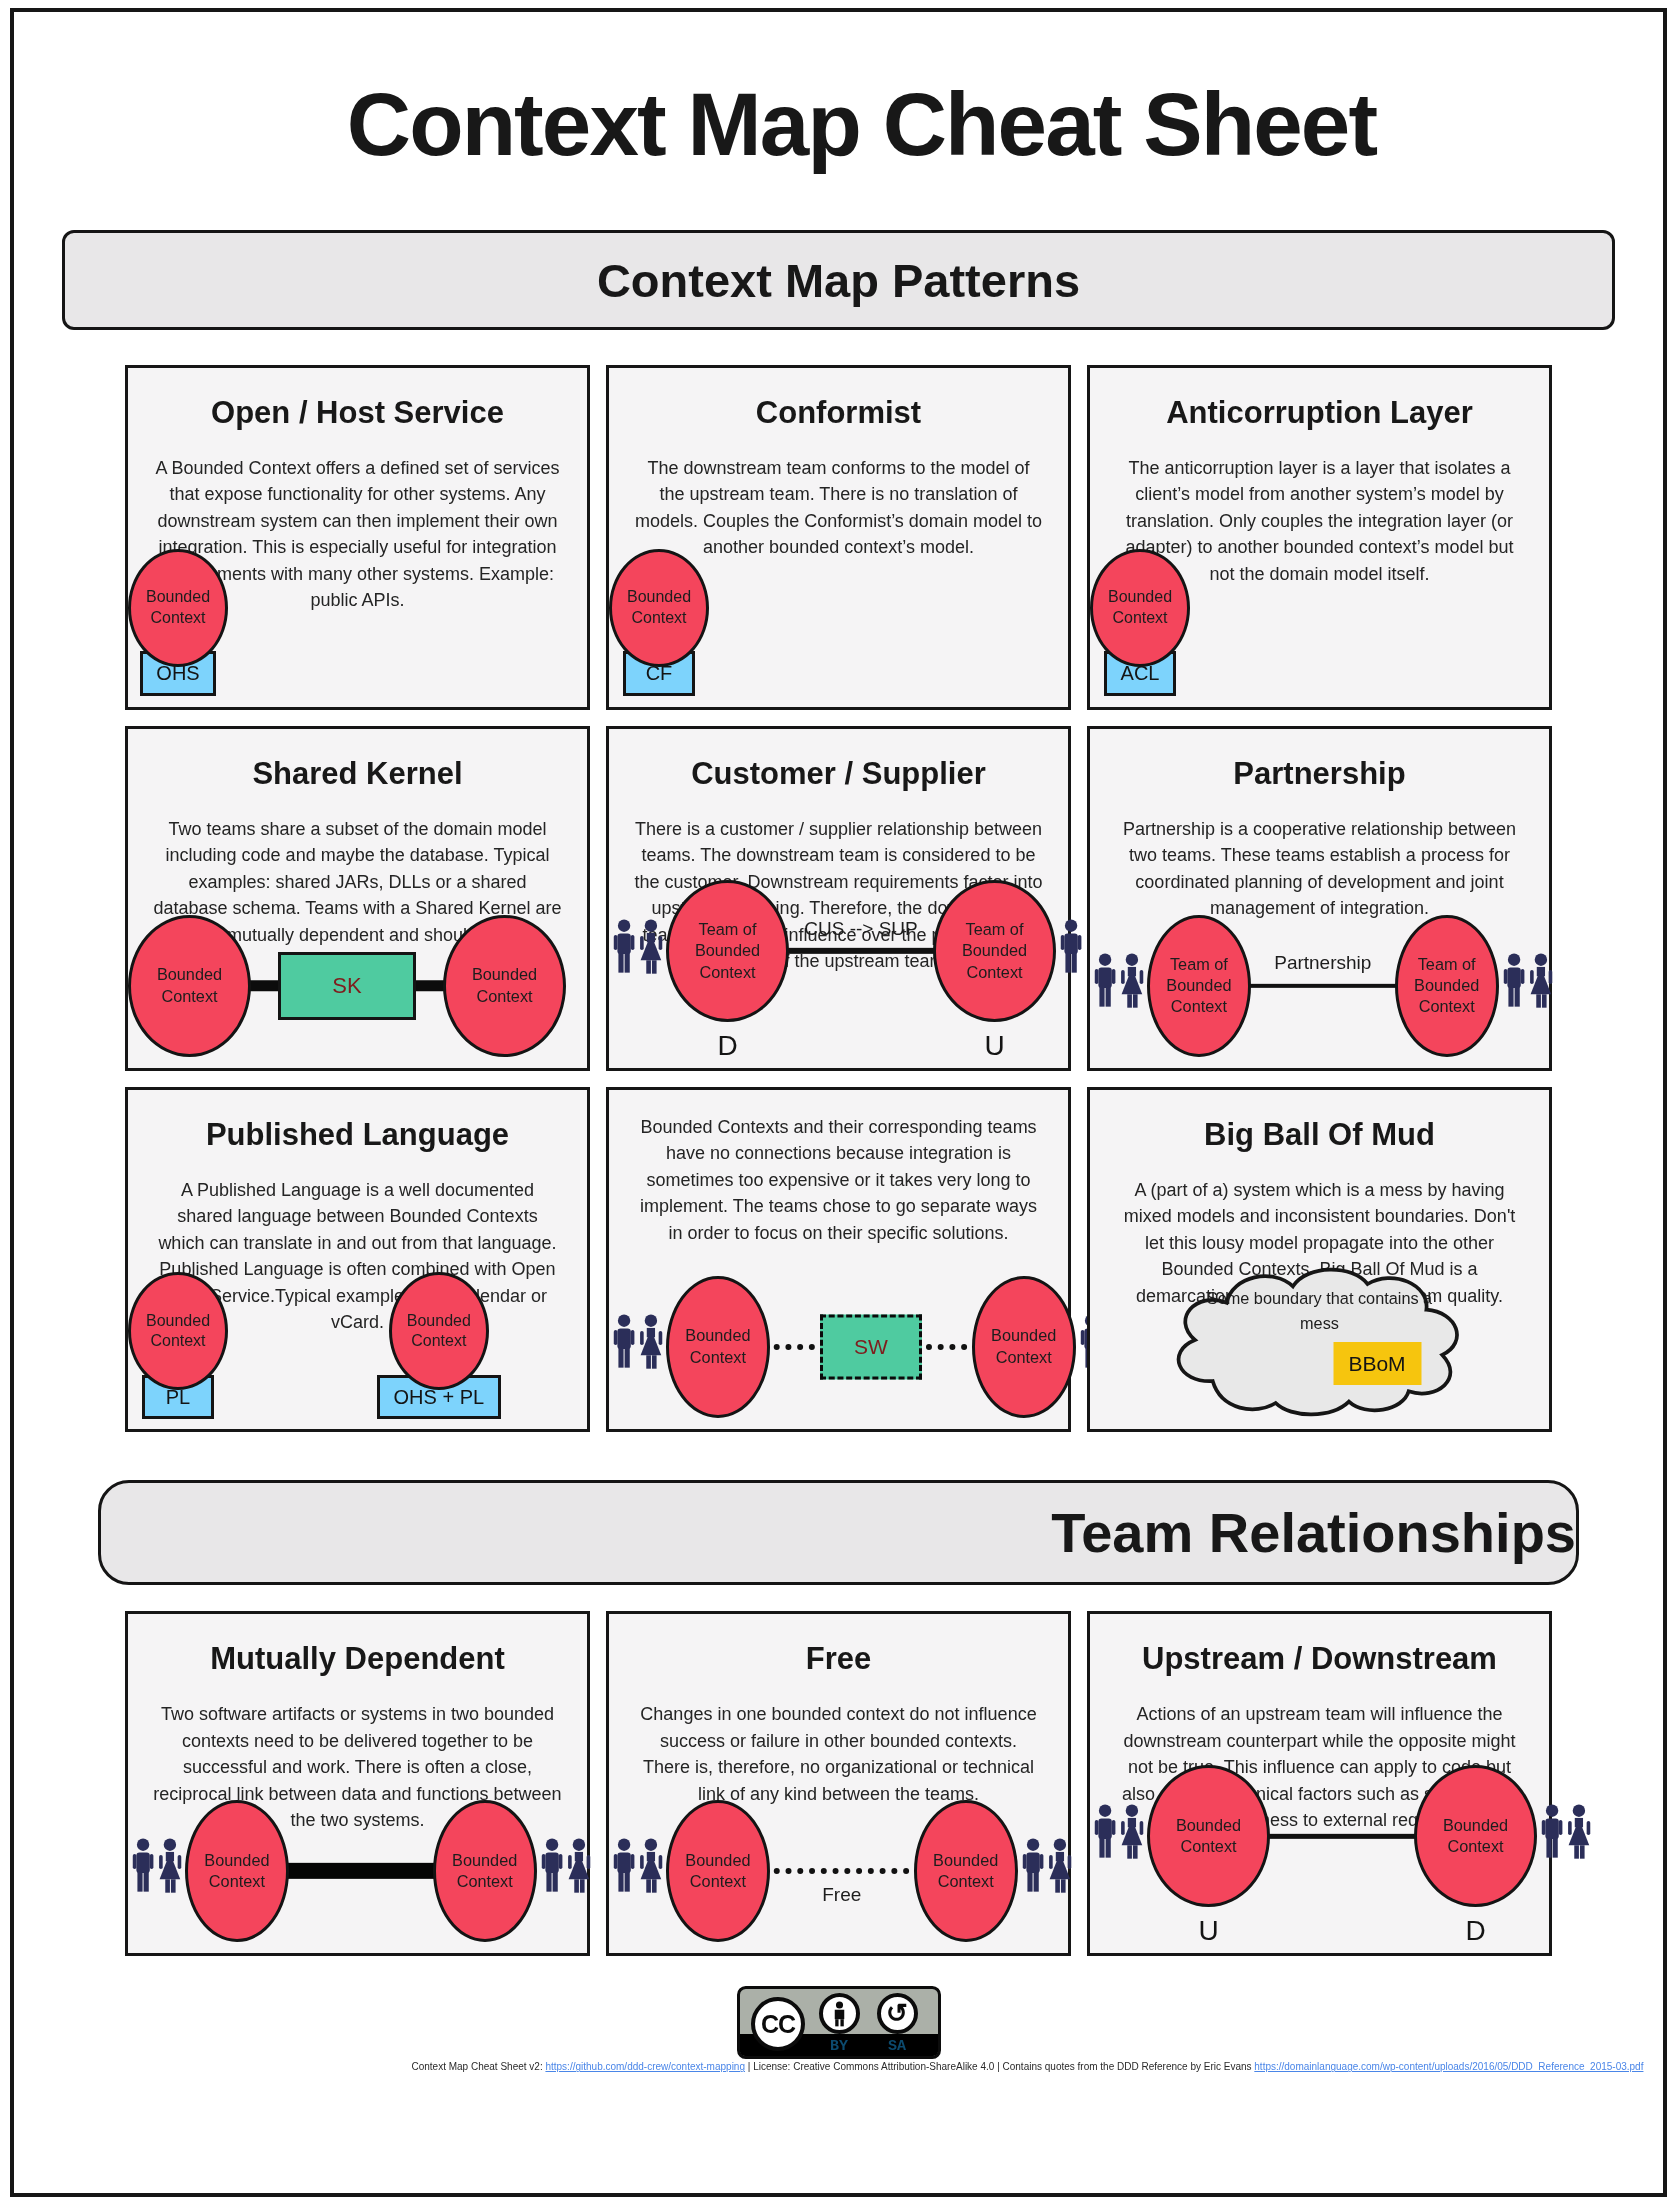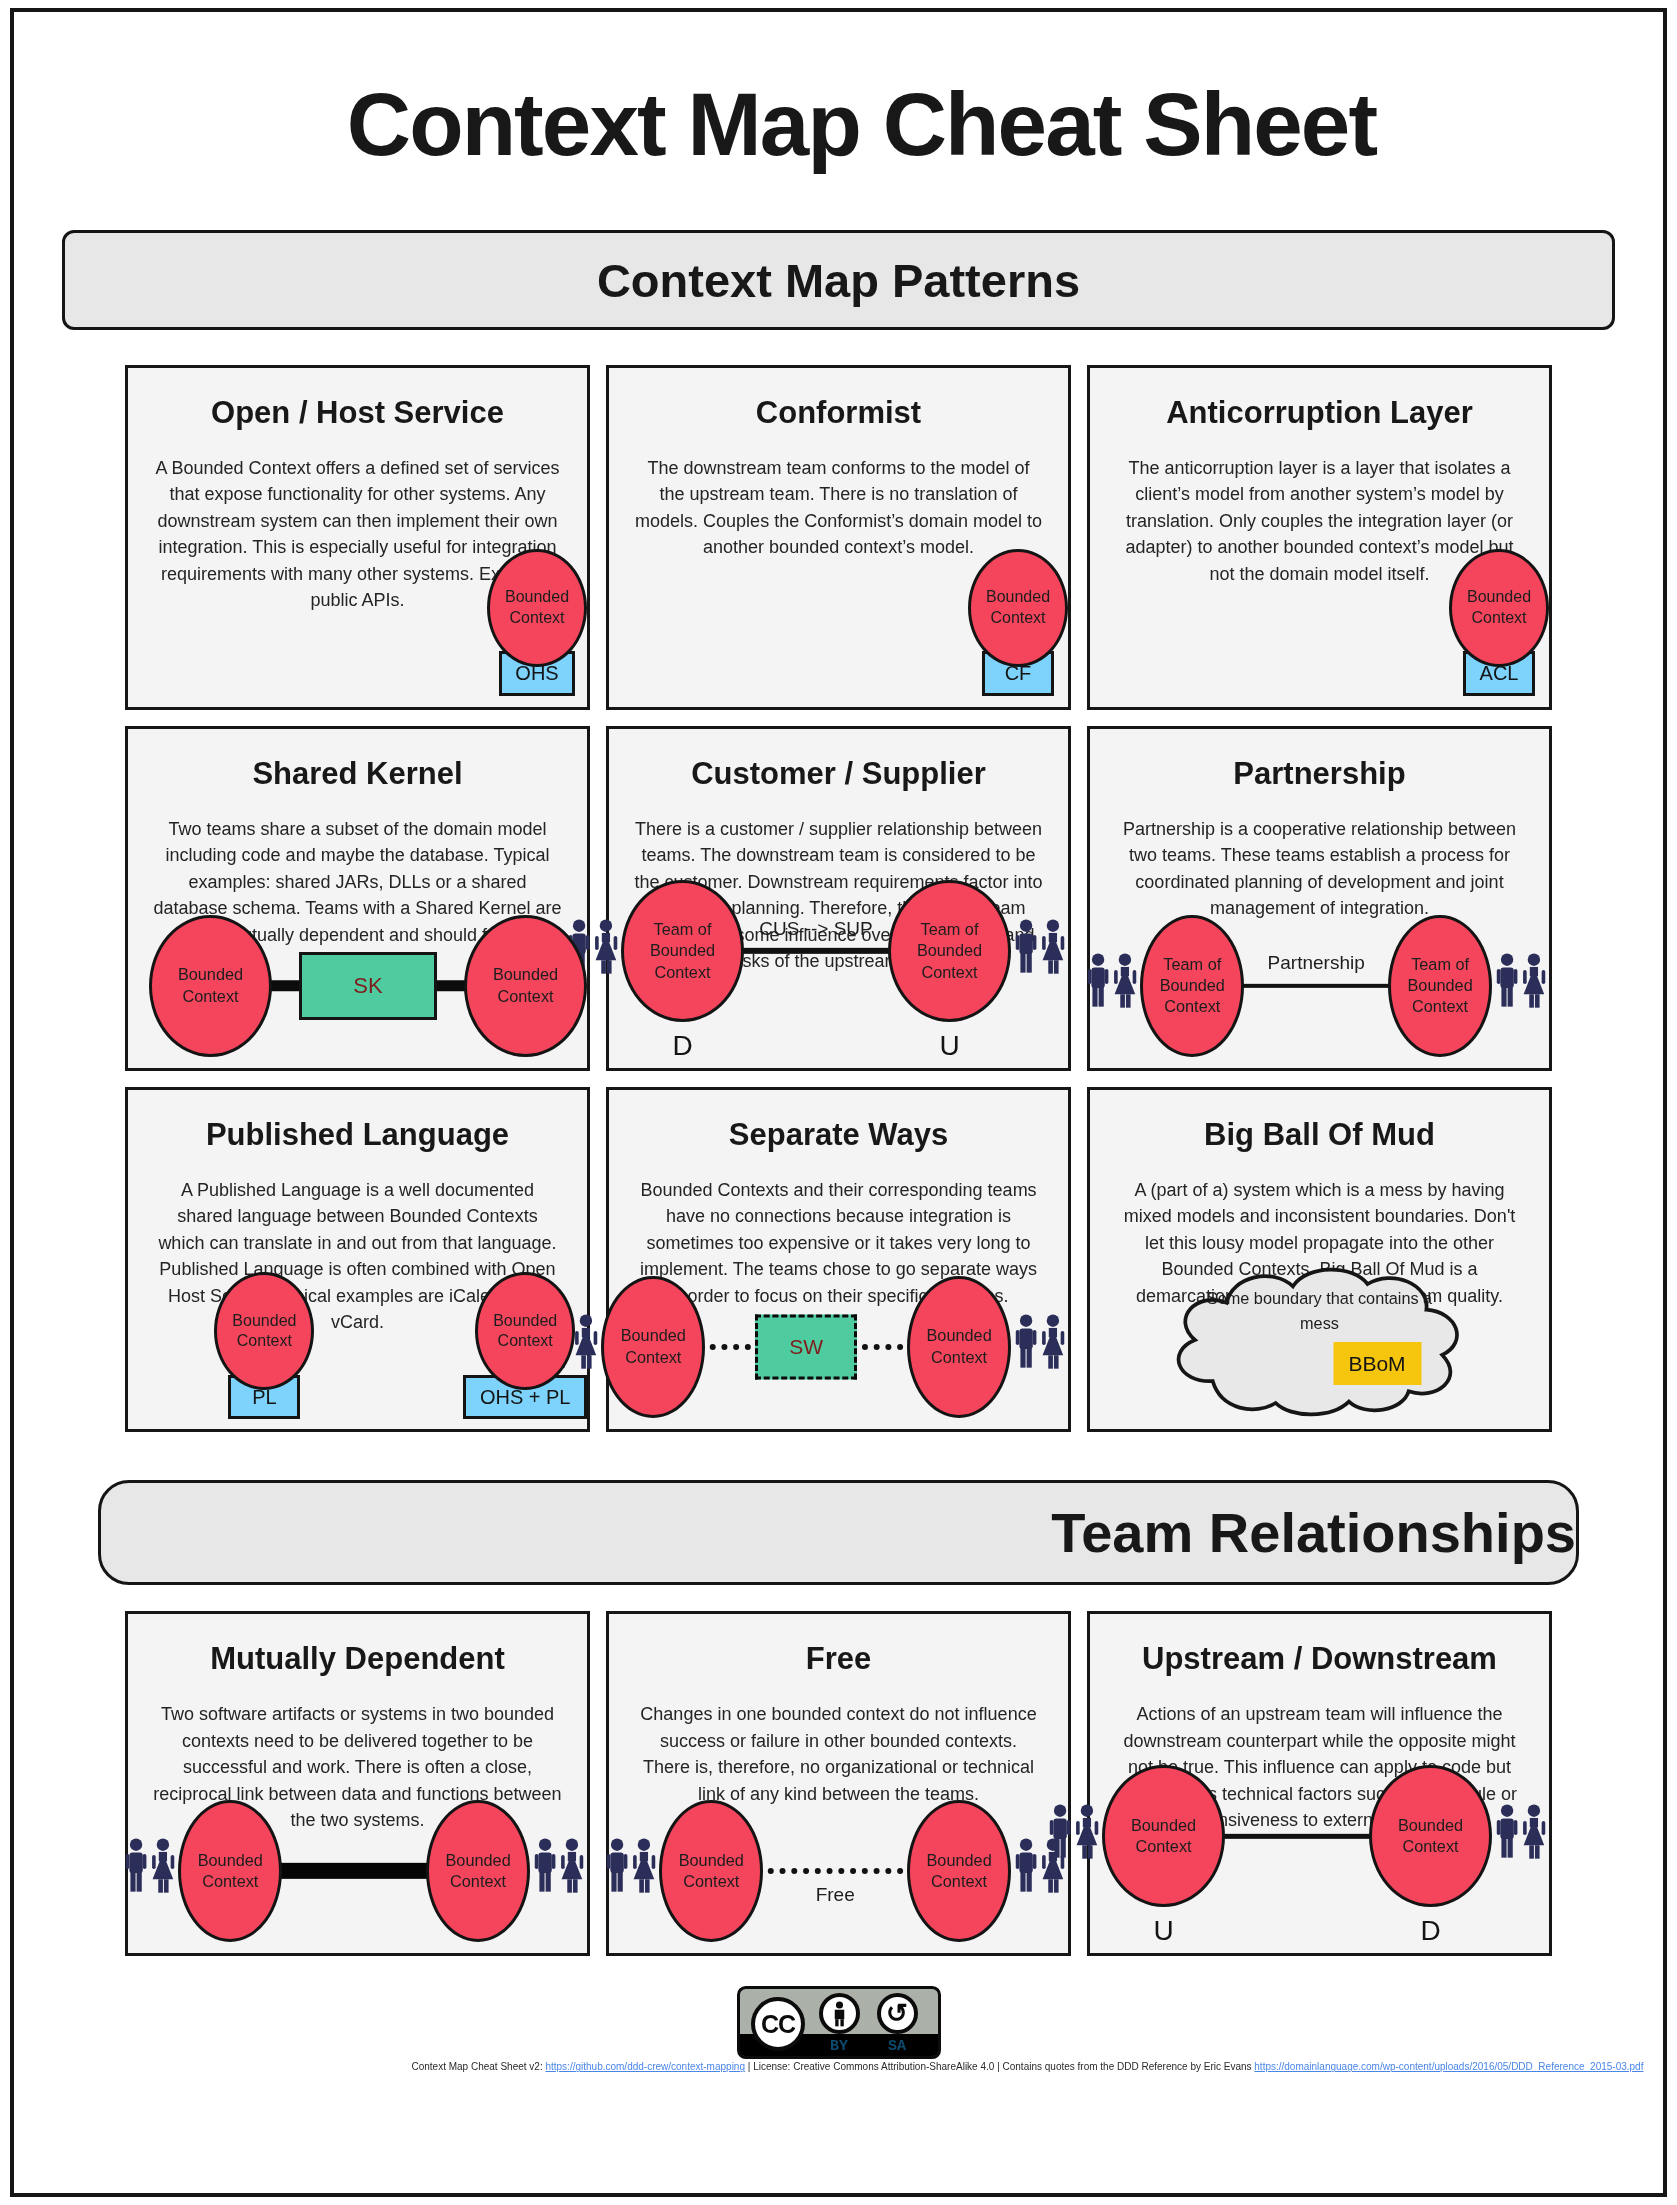--- a/index.html
+++ b/index.html
@@ -29,21 +29,21 @@
   .grid2 { margin-top:26.4px; }
 
   .card {
     position:relative; width:465px; height:345px; box-sizing:border-box;
     background:#F5F4F5; border:3.4px solid #161616;
   }
   .card-title { margin:27px 9.6px 0; text-align:center; font-size:31px; font-weight:700; color:#181818; }
   .card-desc  { margin:24px auto 0; width:89%; text-align:center; font-size:18px; line-height:1.47; color:#242424; }
 
   
-  .diagram { position:absolute; left:0; right:0; bottom:11.5px; display:flex; align-items:center; justify-content:flex-end;padding-left:8px; }
+  .diagram { position:absolute; left:0; right:0; bottom:11.5px; display:flex; align-items:center; justify-content:flex-start; }
   .diagram.has-sub { bottom:46px; }
   .diagram.pl-two { gap:149px; bottom:9.6px; }
 
   .unit { display:flex; flex-direction:column; align-items:center; }
   .bc {
     position:relative; z-index:2; box-sizing:border-box;
     width:100px; height:118px; border-radius:50%;
     background:#F4455C; border:3.8px solid #141414;
     display:flex; align-items:center; justify-content:center; text-align:center;
     font-size:16px; line-height:1.3; color:#1d1d1d; padding:0 12.5px;
@@ -301,21 +301,20 @@
           <div class="tag">PL</div>
         </div>
         <div class="unit">
           <div class="bc">Bounded Context</div>
           <div class="tag">OHS + PL</div>
         </div>
       </div>
     </section>
 
     <section class="card">
-      <h3 class="card-title">Separate Ways</h3>
       <p class="card-desc">Bounded Contexts and their corresponding teams have no connections because integration is sometimes too expensive or it takes very long to implement. The teams chose to go separate ways in order to focus on their specific solutions.</p>
       <div class="diagram">
         <div class="people-slot">
   <svg class="people-svg" viewBox="0 0 104 126" aria-hidden="true">
     <g fill="#2B2E59">
       <circle cx="26" cy="13" r="12"></circle>
       <rect x="13" y="28" width="26" height="40" rx="6"></rect>
       <rect x="6" y="31" width="7" height="29" rx="3.5"></rect>
       <rect x="39" y="31" width="7" height="29" rx="3.5"></rect>
       <rect x="15" y="66" width="10" height="38"></rect>

